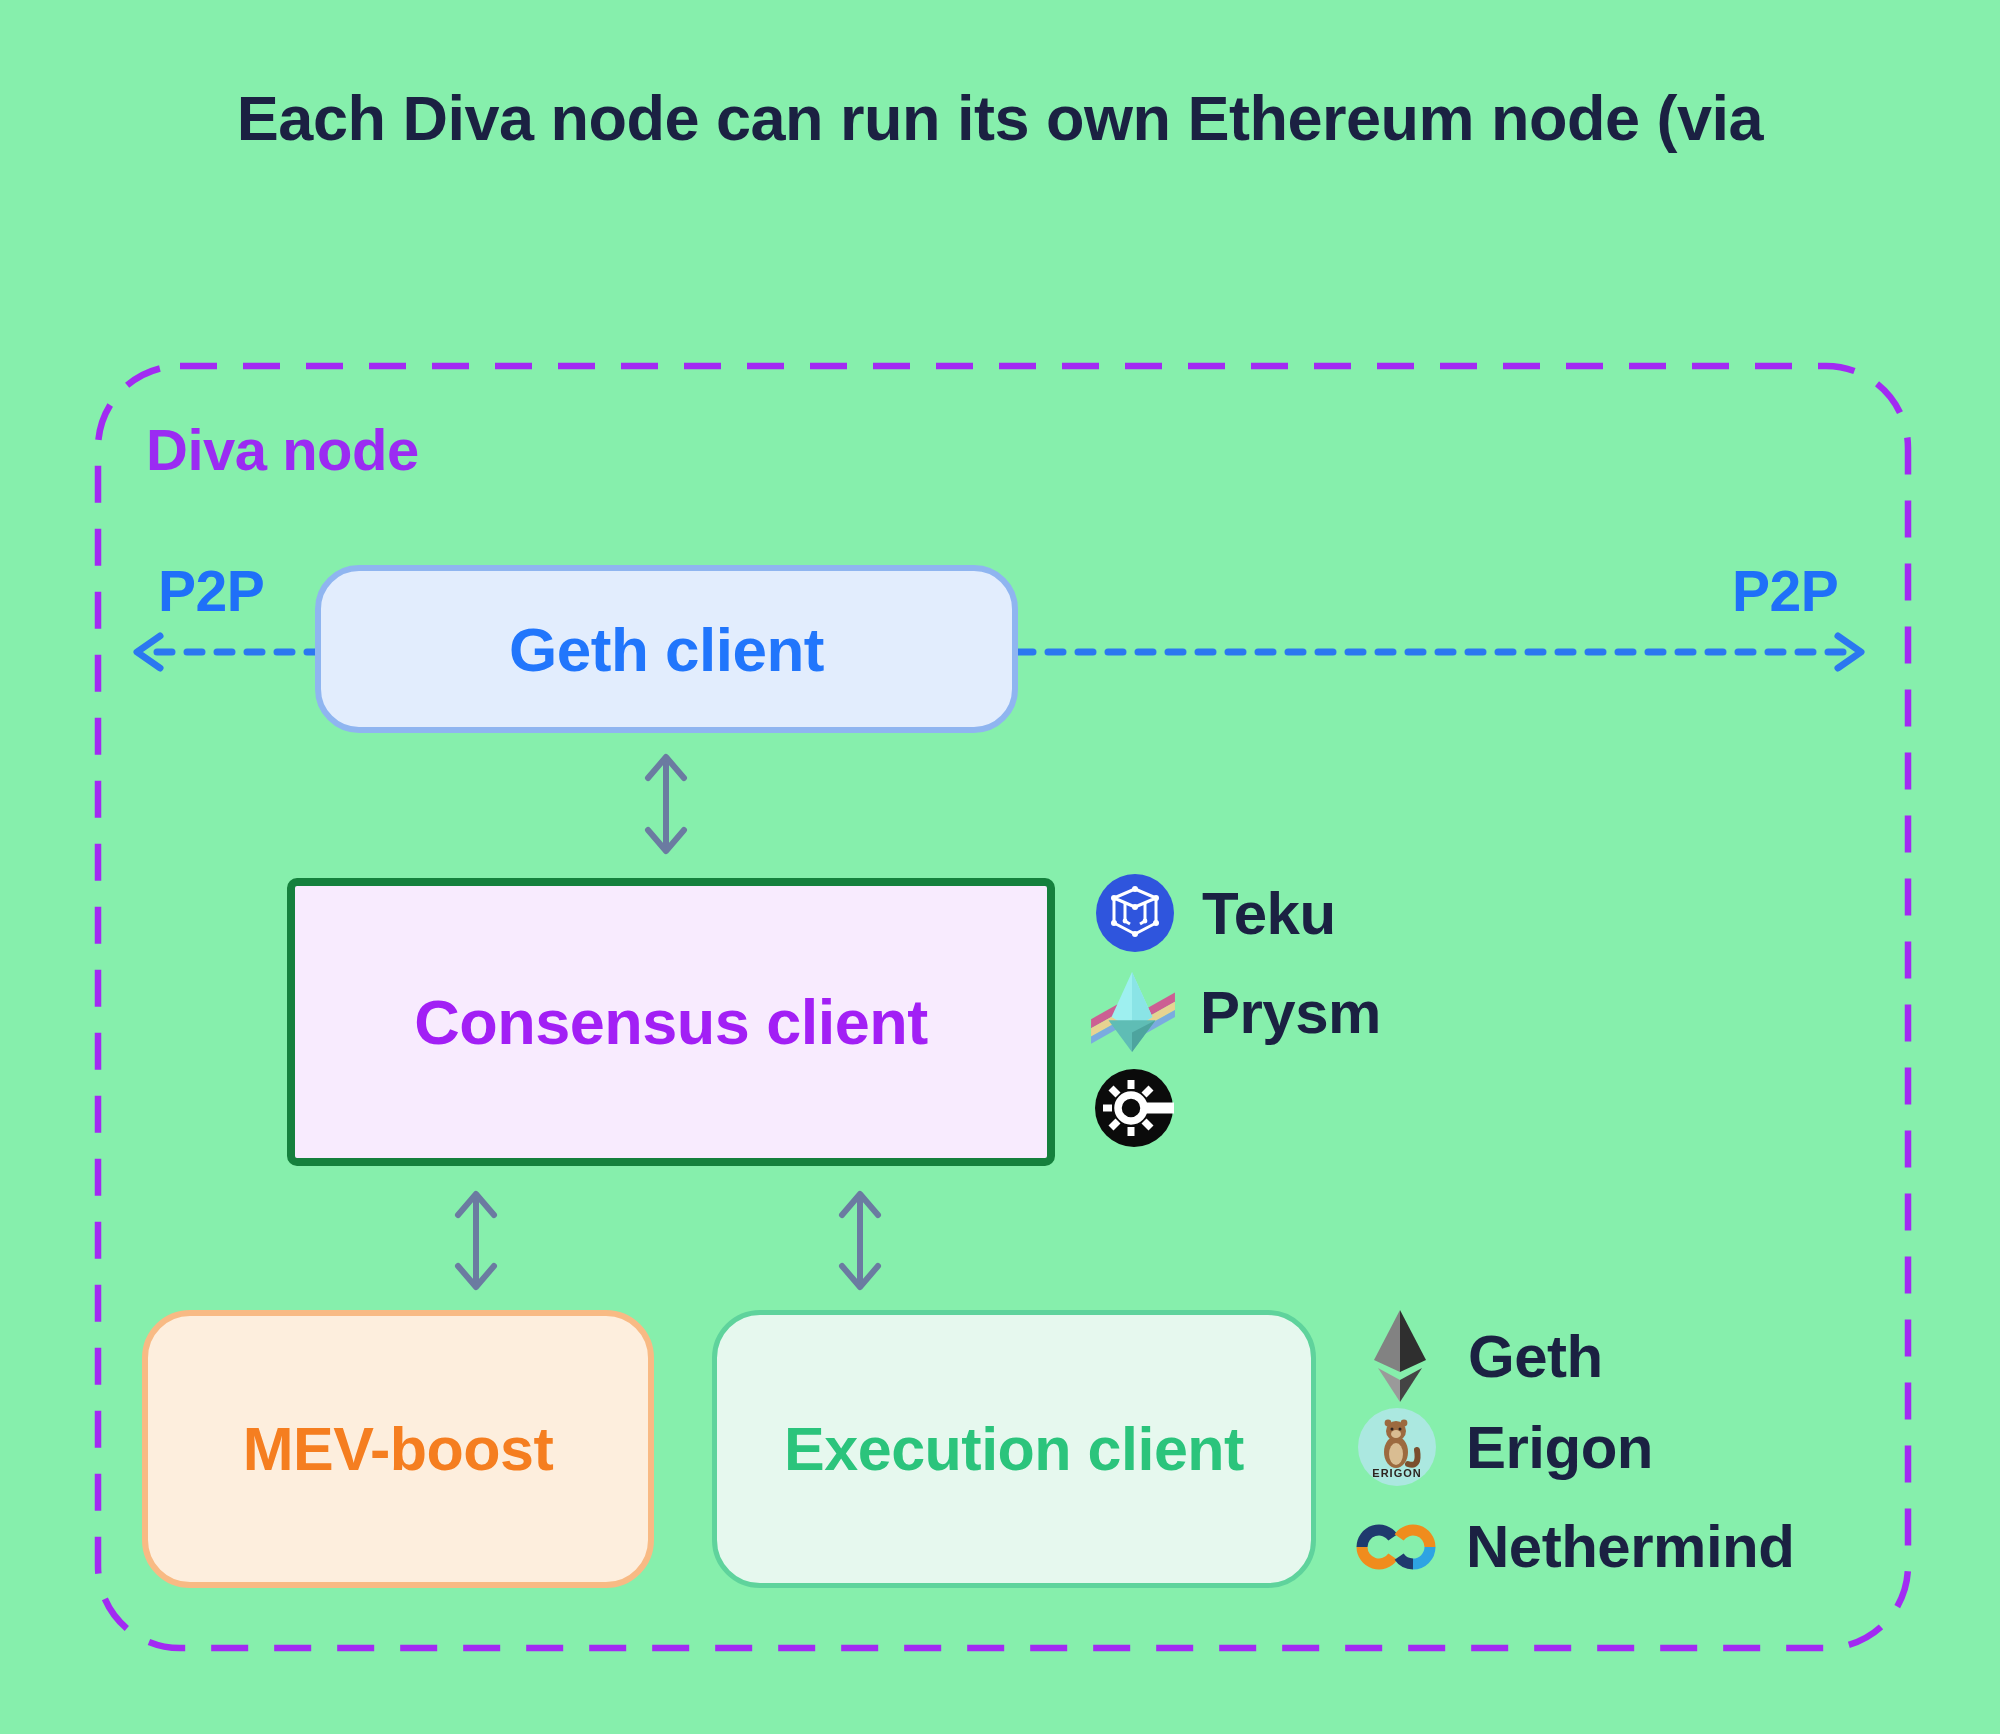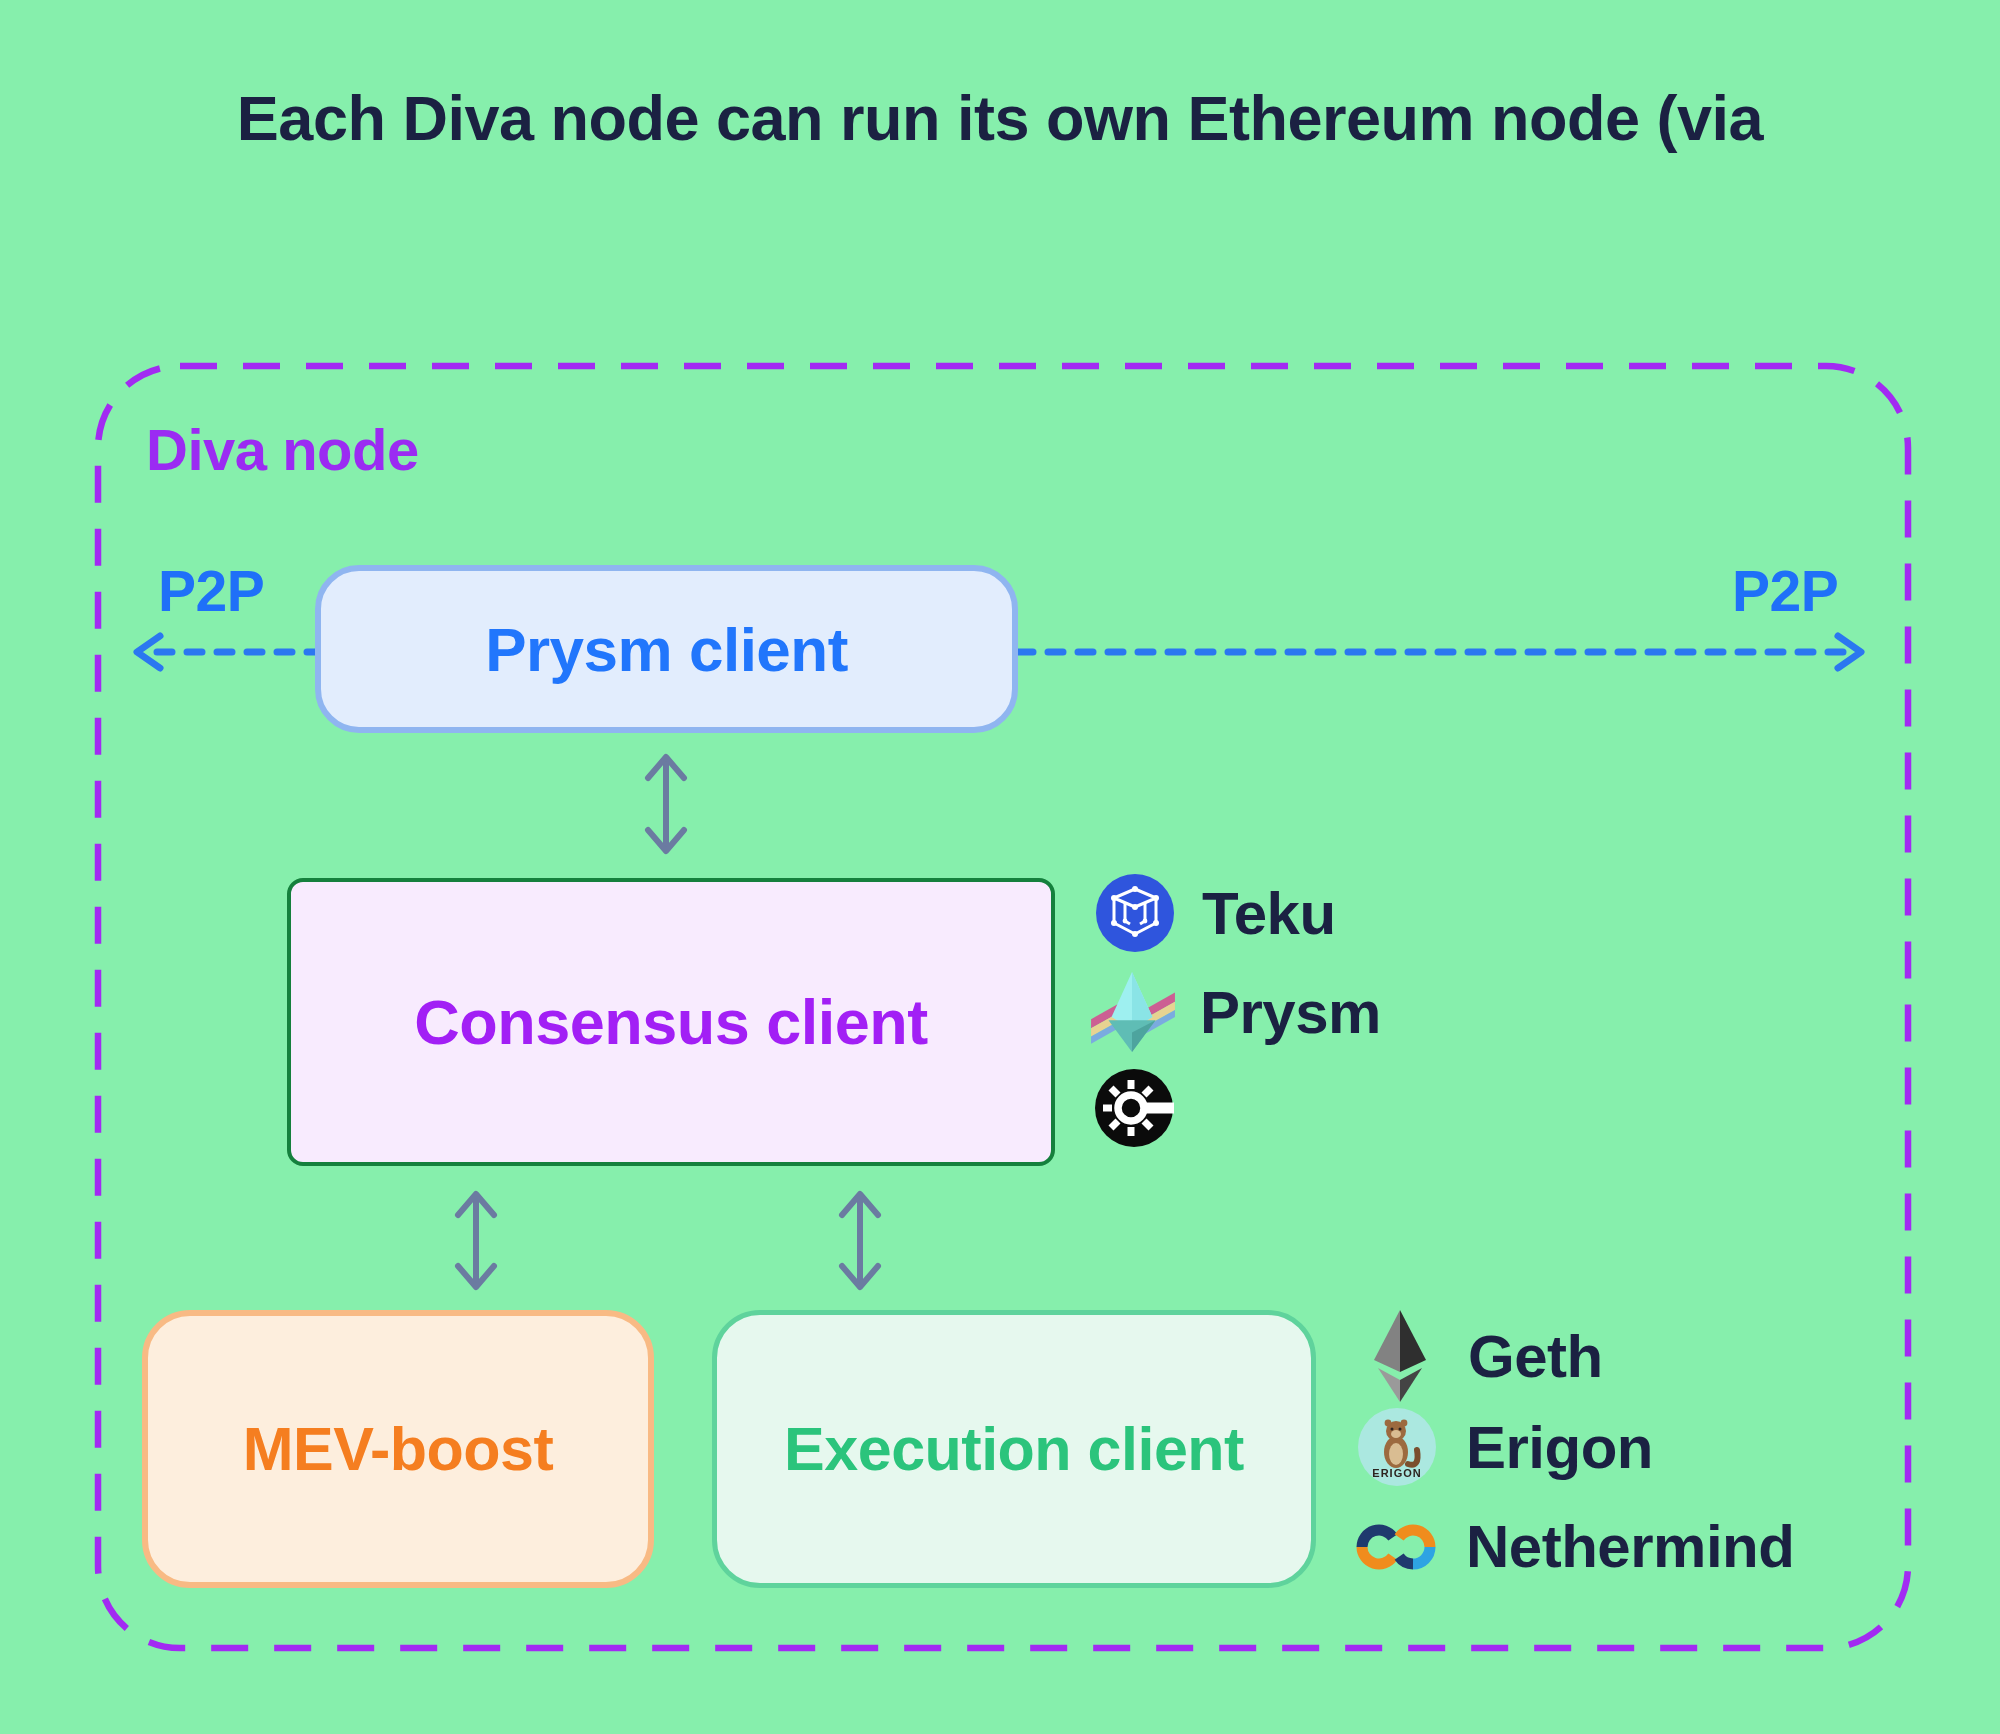--- a/index.html
+++ b/index.html
@@ -29,21 +29,21 @@
     display:flex;align-items:center;justify-content:center;
     font-weight:700;letter-spacing:-0.5px;box-sizing:border-box;
   }
   #diva-client-box{
     left:315px;top:565px;width:703px;height:168px;
     background:#e2edfd;border:6px solid #8fb5f0;border-radius:44px;
     font-size:62px;color:#2176fc;
   }
   #consensus-box{
     left:287px;top:878px;width:768px;height:288px;
-    background:#f8ebfe;border:4px solid #15803d;border-radius:16px;
+    background:#f8ebfe;border:8px solid #15803d;border-radius:10px;
     font-size:63px;color:#a21ff5;
   }
   #mev-box{
     left:142px;top:1310px;width:512px;height:278px;
     background:#fdeedd;border:6px solid #f8ba84;border-radius:48px;
     font-size:61px;color:#f57e20;
   }
   #exec-box{
     left:712px;top:1310px;width:604px;height:278px;
     background:#e6f8ee;border:5px solid #5fd39c;border-radius:48px;
@@ -85,21 +85,21 @@
     </g>
   </svg>
   <svg class="abs" style="left:1016px;top:629px;" width="866" height="46">
     <g stroke="#2b77f0" stroke-width="7" fill="none" stroke-linecap="round" stroke-linejoin="round">
       <line x1="2" y1="23" x2="830" y2="23" stroke-dasharray="15 15"></line>
       <polyline points="822,7 845,23 822,39"></polyline>
     </g>
   </svg>
 
   <div class="abs node-box" id="diva-client-box">
-    <span>Prysm client</span>
+    <span>Geth client</span>
   </div>
 
   <svg class="abs" style="left:638px;top:750px;" width="56" height="108">
     <g stroke="#6b7ba1" stroke-width="6" fill="none" stroke-linecap="round" stroke-linejoin="round">
       <line x1="28" y1="10" x2="28" y2="98"></line>
       <polyline points="10,28 28,7 46,28"></polyline>
       <polyline points="10,80 28,101 46,80"></polyline>
     </g>
   </svg>
 

